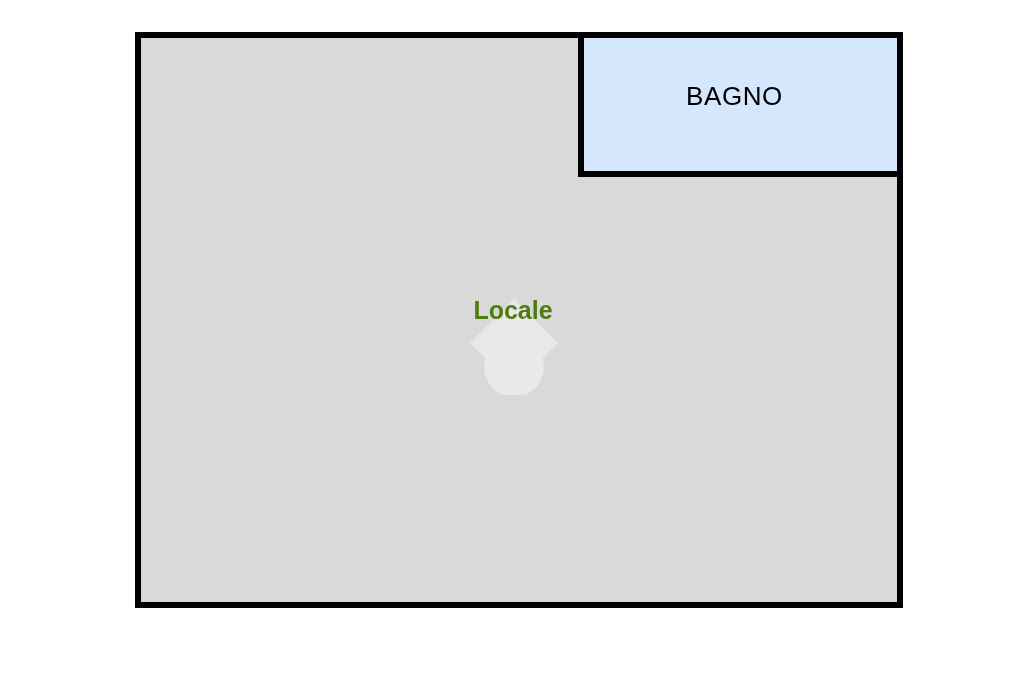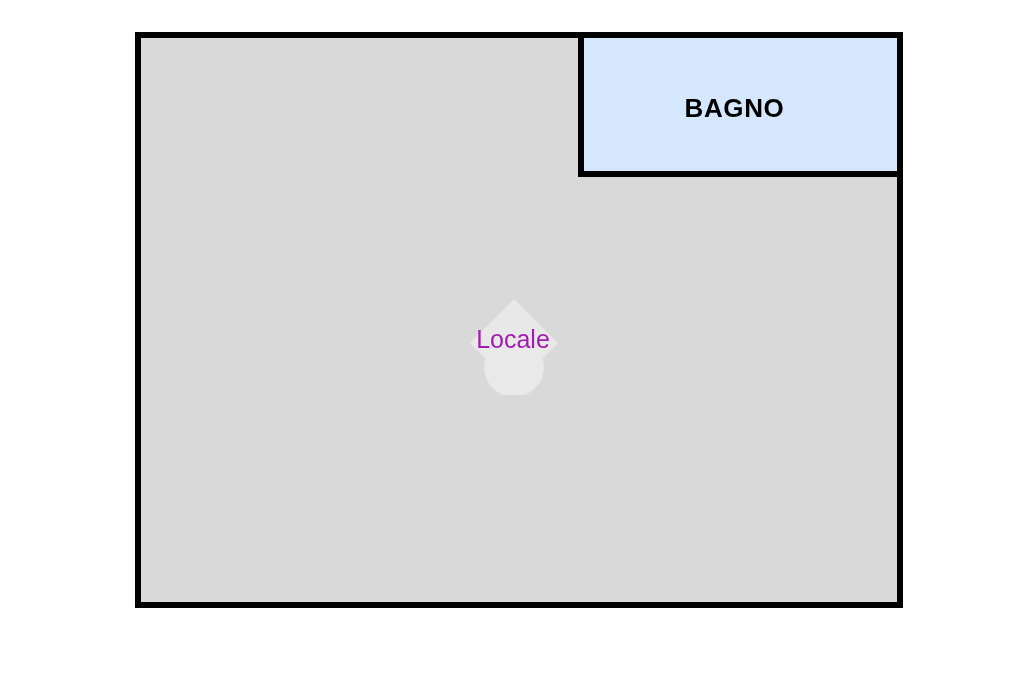--- a/index.html
+++ b/index.html
@@ -64,36 +64,36 @@
   
   .room-label {
     position: absolute;
     z-index: 5;
     white-space: nowrap;
     color: #000000;
   }
 
   #label-bagno {
     left: 578px;
-    top: 93px;
+    top: 81px;
     width: 313px;
     text-align: center;
     font-size: 26px;
     letter-spacing: 0.6px;
-    font-weight: 700;
+    font-weight: 400;
   }
 
   #label-locale {
     left: 413px;
-    top: 325px;
+    top: 296px;
     width: 200px;
     text-align: center;
     font-size: 25px;
-    font-weight: 400;
-    color: #a21caf;
+    font-weight: 700;
+    color: #4d7c0f;
   }
 </style>
 </head>
 <body>
 
 <div id="floorplan-canvas">
 
   <div class="room" id="room-locale"></div>
 
   <svg id="locale-watermark" viewBox="0 0 96 100">

